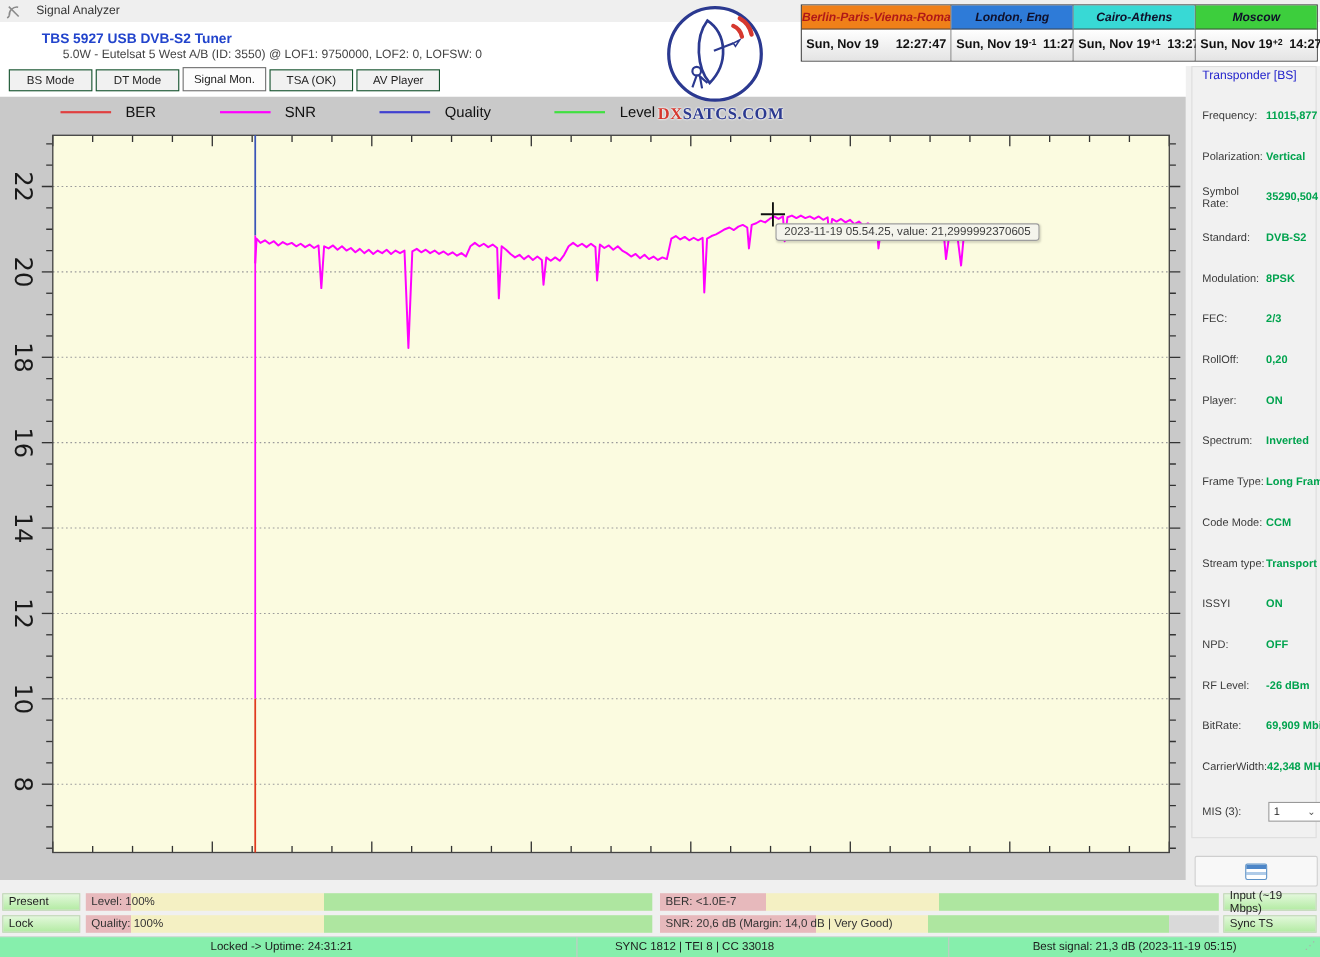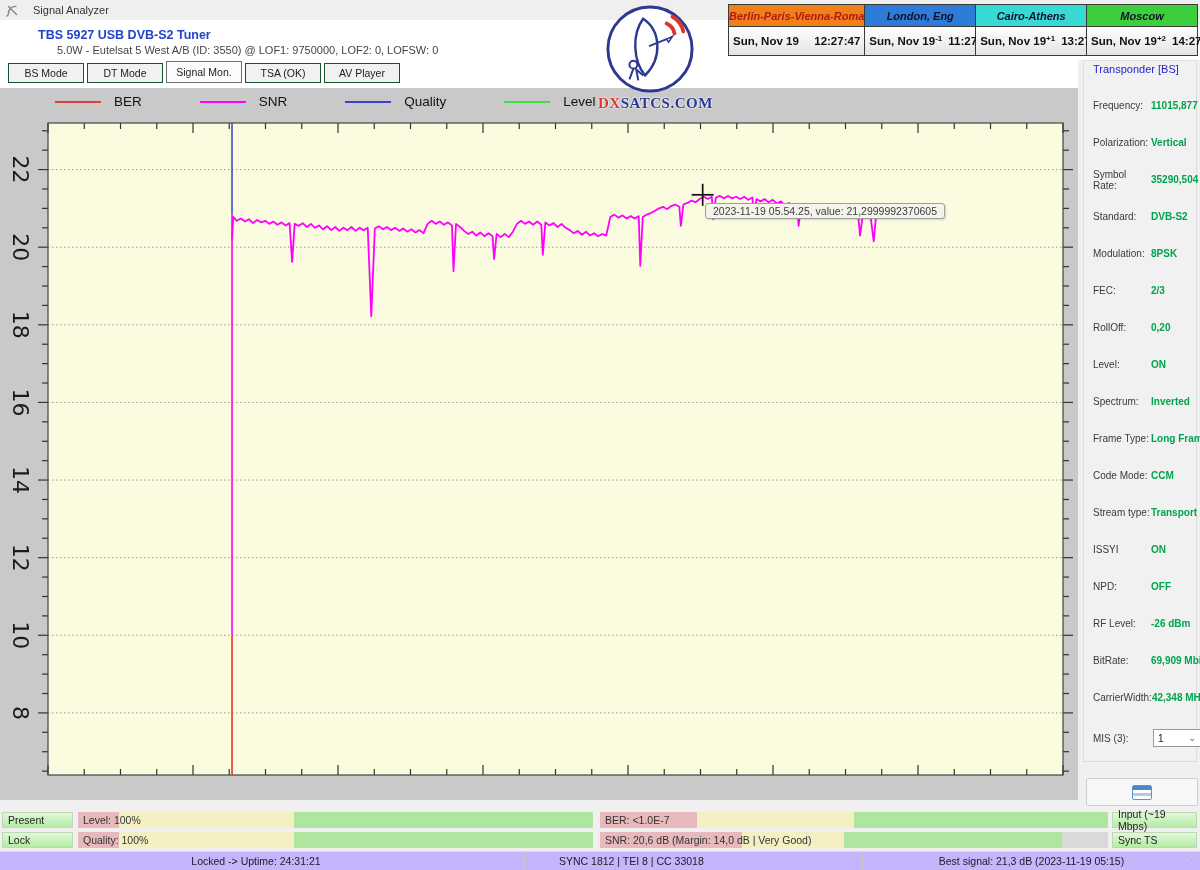--- a/index.html
+++ b/index.html
@@ -66,21 +66,21 @@
   .meters{position:absolute;left:0;top:808px;width:1200px;height:44px;}
   .flagbox,.okbox{position:absolute;height:16px;background:linear-gradient(180deg,#E2F8DA,#B4EBA4);
            border:1px solid #BFD8B4;box-sizing:border-box;font-size:10.5px;color:#222;
            display:flex;align-items:center;padding-left:5px;}
   .meterbar{position:absolute;height:16px;font-size:10.5px;color:#333;display:flex;align-items:center;
             padding-left:5px;box-sizing:border-box;}
   .bar-level,.bar-quality{background:linear-gradient(90deg,#E7B9BC 0 8%,#F4F0C3 8% 42%,#AEE6A0 42% 100%);}
   .bar-ber{background:linear-gradient(90deg,#E7B9BC 0 19%,#F4F0C3 19% 50%,#AEE6A0 50% 100%);}
   .bar-snr{background:linear-gradient(90deg,#E7B9BC 0 28%,#F4F0C3 28% 48%,#AEE6A0 48% 91%,#D9D9D9 91% 100%);}
   
-  .statusbar{position:absolute;left:0;top:851px;width:1200px;height:19px;background:#c4b5fd;
+  .statusbar{position:absolute;left:0;top:851px;width:1200px;height:19px;background:#86efac;
              border-top:1px solid #D9D9D9;display:flex;box-sizing:border-box;font-size:10.5px;color:#1C1C1C;}
   .sb-cell{display:flex;align-items:center;justify-content:center;}
   .sb-left{width:512px;}
   .sb-mid{width:338px;border-left:1px solid #C8C8C8;justify-content:flex-start;padding-left:34px;box-sizing:border-box;margin-left:12px;}
   .sb-right{flex:1;border-left:1px solid #C8C8C8;}
   .grip{position:absolute;right:3px;top:854px;font-size:10px;color:#ADADAD;letter-spacing:1px;}
 </style>
 </head>
 <body>
 
@@ -355,21 +355,21 @@
         </div>
       <div class="trow">
           <span class="tl">FEC:</span>
           <span class="tv">2/3</span>
         </div>
       <div class="trow">
           <span class="tl">RollOff:</span>
           <span class="tv">0,20</span>
         </div>
       <div class="trow">
-          <span class="tl">Level:</span>
+          <span class="tl">Player:</span>
           <span class="tv">ON</span>
         </div>
       <div class="trow">
           <span class="tl">Spectrum:</span>
           <span class="tv">Inverted</span>
         </div>
       <div class="trow">
           <span class="tl">Frame Type:</span>
           <span class="tv">Long Frame</span>
         </div>

